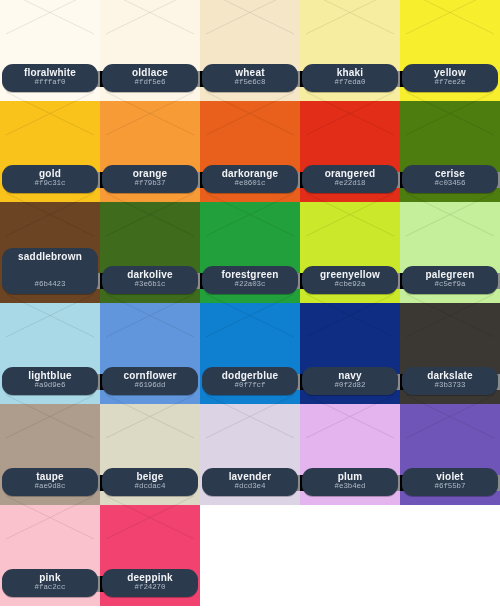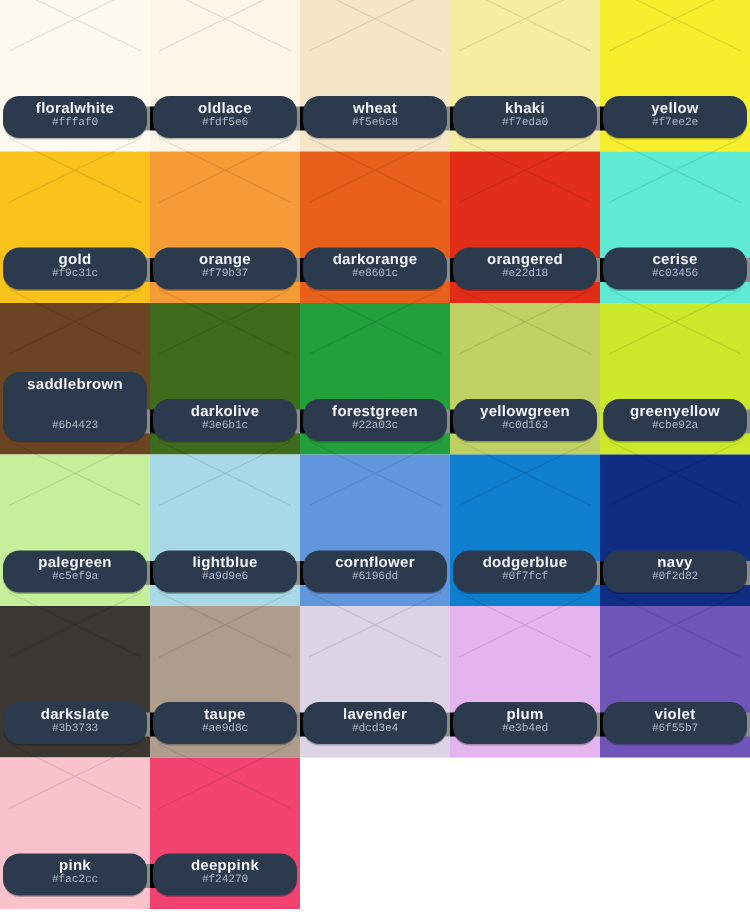--- a/index.html
+++ b/index.html
@@ -149,21 +149,21 @@
       </div>
     </div>
     <div class="swatch" style="background: rgb(226, 45, 24);">
       <div class="crease"></div>
       <div class="seam-tick"></div>
       <div class="label-band" style="background: rgb(44, 58, 77);">
         <span class="swatch-name" style="color: rgb(242, 244, 247);">orangered</span>
         <span class="swatch-hex" style="color: rgb(174, 185, 199);">#e22d18</span>
       </div>
     </div>
-    <div class="swatch" style="background: #5eead4;">
+    <div class="swatch" style="background: #4d7c0f;">
       <div class="crease"></div>
       <div class="seam-tick"></div>
       <div class="label-band" style="background: rgb(44, 58, 77);">
         <span class="swatch-name" style="color: rgb(242, 244, 247);">cerise</span>
         <span class="swatch-hex" style="color: rgb(174, 185, 199);">#c03456</span>
       </div>
     </div>
     <div class="swatch" style="background: rgb(107, 68, 35);">
       <div class="crease"></div>
       <div class="seam-tick"></div>
@@ -179,27 +179,20 @@
         <span class="swatch-name" style="color: rgb(242, 244, 247);">darkolive</span>
         <span class="swatch-hex" style="color: rgb(174, 185, 199);">#3e6b1c</span>
       </div>
     </div>
     <div class="swatch" style="background: rgb(34, 160, 60);">
       <div class="crease"></div>
       <div class="seam-tick"></div>
       <div class="label-band" style="background: rgb(44, 58, 77);">
         <span class="swatch-name" style="color: rgb(242, 244, 247);">forestgreen</span>
         <span class="swatch-hex" style="color: rgb(174, 185, 199);">#22a03c</span>
-      </div>
-    </div>
-    <div class="swatch" style="background: rgb(192, 209, 99);">
-      <div class="crease"></div>
-      <div class="label-band" style="background: rgb(44, 58, 77);">
-        <span class="swatch-name" style="color: rgb(242, 244, 247);">yellowgreen</span>
-        <span class="swatch-hex" style="color: rgb(174, 185, 199);">#c0d163</span>
       </div>
     </div>
     <div class="swatch" style="background: rgb(203, 233, 42);">
       <div class="crease"></div>
       <div class="seam-tick"></div>
       <div class="label-band" style="background: rgb(44, 58, 77);">
         <span class="swatch-name" style="color: rgb(242, 244, 247);">greenyellow</span>
         <span class="swatch-hex" style="color: rgb(174, 185, 199);">#cbe92a</span>
       </div>
     </div>
@@ -251,20 +244,27 @@
       </div>
     </div>
     <div class="swatch" style="background: rgb(174, 157, 140);">
       <div class="crease"></div>
       <div class="seam-tick"></div>
       <div class="label-band" style="background: rgb(44, 58, 77);">
         <span class="swatch-name" style="color: rgb(242, 244, 247);">taupe</span>
         <span class="swatch-hex" style="color: rgb(174, 185, 199);">#ae9d8c</span>
       </div>
     </div>
+    <div class="swatch" style="background: rgb(220, 218, 196);">
+      <div class="crease"></div>
+      <div class="label-band" style="background: rgb(44, 58, 77);">
+        <span class="swatch-name" style="color: rgb(242, 244, 247);">beige</span>
+        <span class="swatch-hex" style="color: rgb(174, 185, 199);">#dcdac4</span>
+      </div>
+    </div>
     <div class="swatch" style="background: rgb(220, 211, 228);">
       <div class="crease"></div>
       <div class="seam-tick"></div>
       <div class="label-band" style="background: rgb(44, 58, 77);">
         <span class="swatch-name" style="color: rgb(242, 244, 247);">lavender</span>
         <span class="swatch-hex" style="color: rgb(174, 185, 199);">#dcd3e4</span>
       </div>
     </div>
     <div class="swatch" style="background: rgb(227, 180, 237);">
       <div class="crease"></div>

